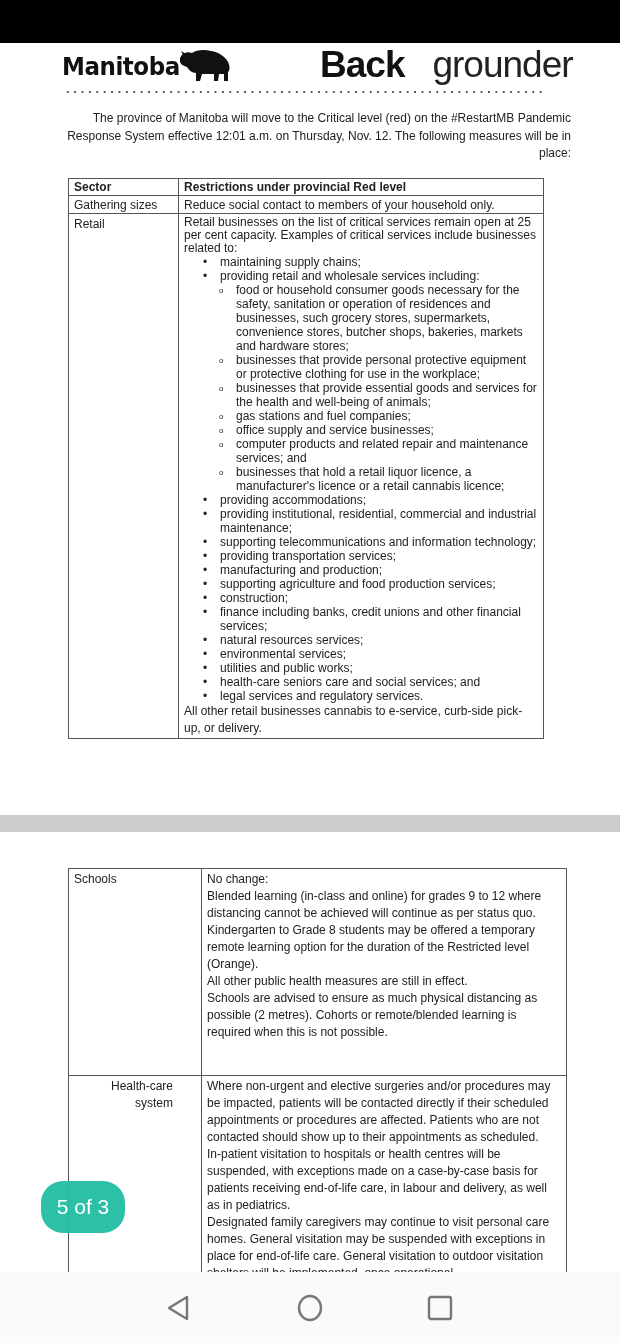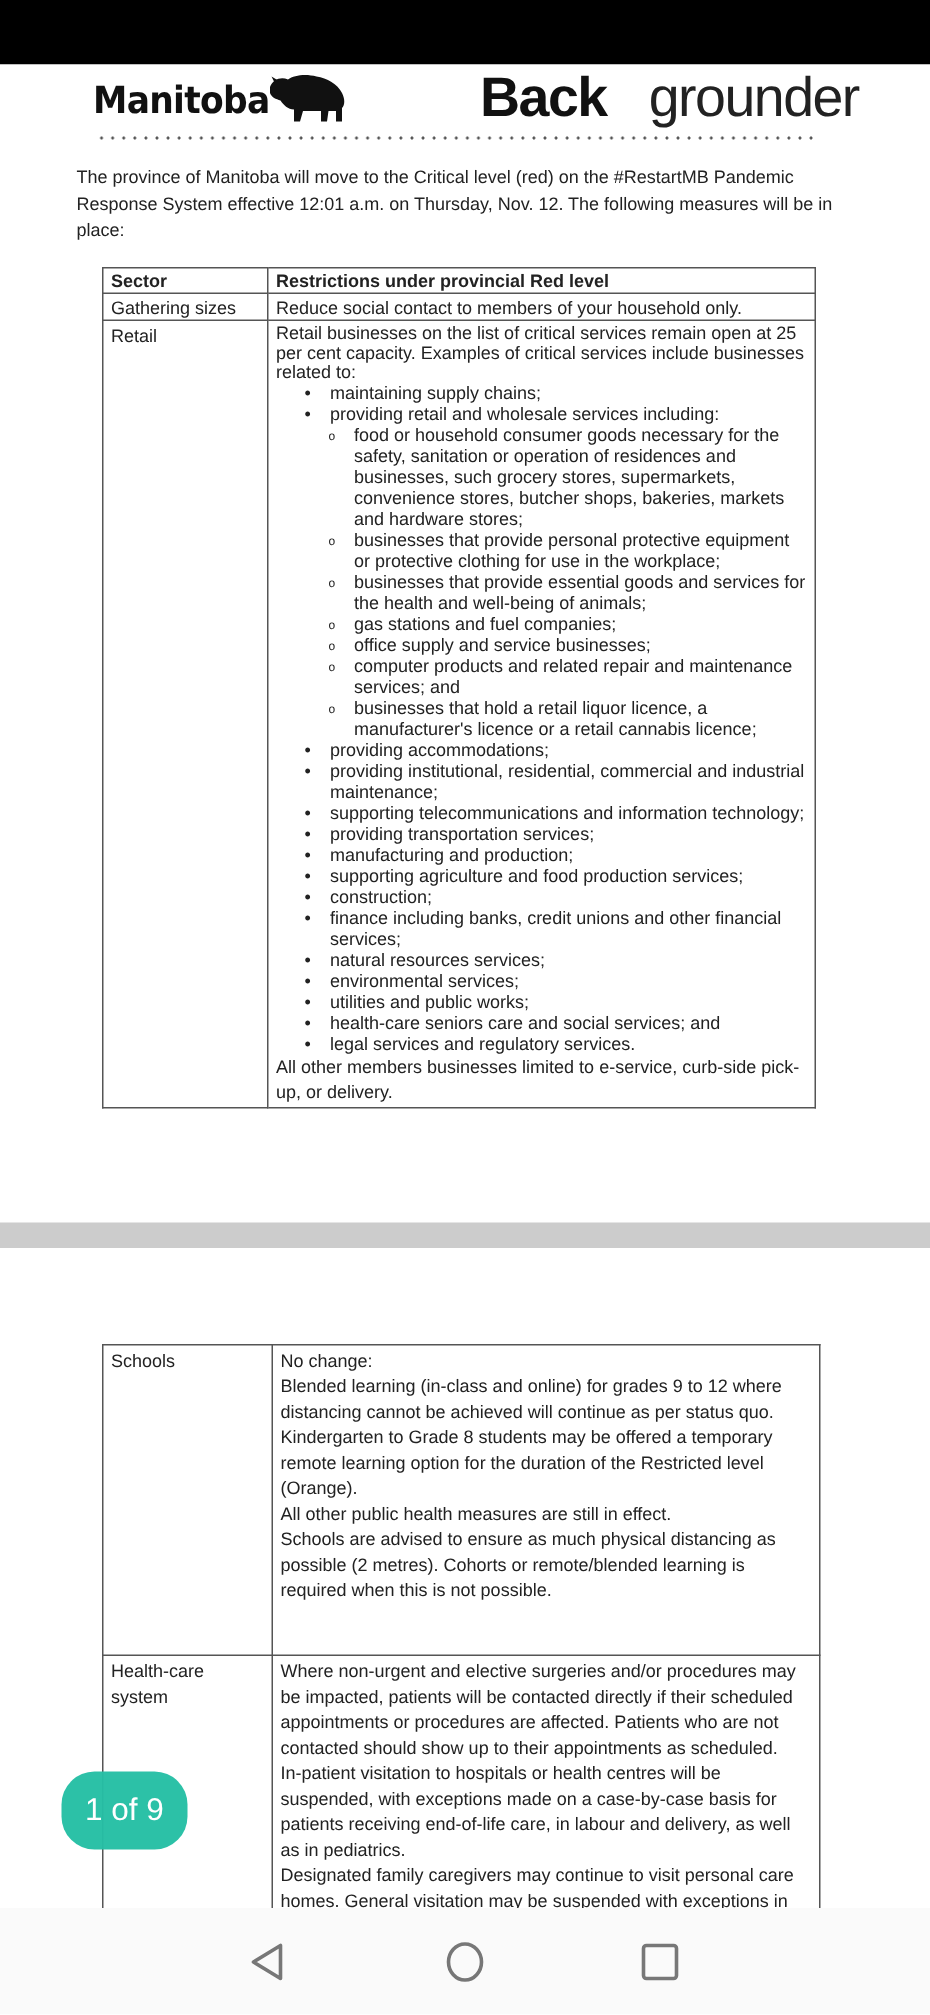--- a/index.html
+++ b/index.html
@@ -10,29 +10,29 @@
   .page2 { position:absolute; left:0; top:832px; width:620px; height:440px; background:#fff; overflow:hidden; }
   .navbar { position:absolute; left:0; top:1272px; width:620px; height:71px; background:#fafafa; }
 
   .logo { position:absolute; left:62px; top:52px; font-weight:900; font-size:25px; letter-spacing:-0.5px; color:#111; font-family:"DejaVu Sans", sans-serif; transform:scaleX(0.92); transform-origin:left; }
   .bison { position:absolute; left:178px; top:48px; width:54px; height:36px; }
   .backgrounder { position:absolute; left:320px; top:44px; font-size:37px; color:#111; letter-spacing:-1px; }
   .backgrounder b { font-weight:900; }
   .backgrounder span.light { font-weight:300; color:#222;margin-left:28px; }
   .dots { position:absolute; left:64px; top:91px; width:480px; height:2px; background-image:radial-gradient(circle, #555 0.9px, transparent 1.1px); background-size:7.4px 2px; background-repeat:repeat-x; }
 
-  .intro { position:absolute; left:51px; top:110px; width:520px; font-size:12px; line-height:17.5px; color:#222; }
+  .intro { position:absolute; left:51px; top:110px; width:520px; font-size:12px; line-height:17.5px; color:#222;text-align:right; }
 
   table { border-collapse:collapse; position:absolute; left:68px; font-size:12px; color:#222;border-radius:18px; }
   td, th { border:1px solid #555; vertical-align:top; padding:2px 5px 0 5px; text-align:left; line-height:17px; }
   th { font-weight:bold; line-height:15px; padding-top:1px; padding-bottom:0; }
   .c1 { width:99px; }
   .c2 { width:354px; }
   #t1 { top:178px; }
-  #t2 { top:868px;margin-top:28px; }
+  #t2 { top:868px; }
   ul.l1 { margin:0; padding:0 0 0 36px; list-style:none; }
   ul.l1 > li { position:relative; line-height:14px; }
   ul.l1 > li:before { content:"•"; position:absolute; left:-17px; top:0; font-size:12px; }
   ul.l2 { margin:0; padding:0 0 0 16px; list-style:none; }
   ul.l2 > li { position:relative; line-height:14px; }
   ul.l2 > li:before { content:"o"; position:absolute; left:-17px; top:1px; font-size:8px; }
   .retail-text { line-height:13px; }
   .after { line-height:17px; }
 
   .pagebadge { position:absolute; left:41px; top:1181px; width:84px; height:52px; border-radius:22px; background:#26bfa5; color:#fff; font-size:21px; display:flex; align-items:center; justify-content:center; opacity:0.97; }
@@ -90,21 +90,21 @@
         <li>manufacturing and production;</li>
         <li>supporting agriculture and food production services;</li>
         <li>construction;</li>
         <li>finance including banks, credit unions and other financial services;</li>
         <li>natural resources services;</li>
         <li>environmental services;</li>
         <li>utilities and public works;</li>
         <li>health-care seniors care and social services; and</li>
         <li>legal services and regulatory services.</li>
       </ul>
-      <div class="after">All other members businesses limited to e-service, curb-side pick-up, or delivery.</div>
+      <div class="after">All other retail businesses cannabis to e-service, curb-side pick-up, or delivery.</div>
     </td>
   </tr>
 </tbody>
   </table>
 
 <div class="gap"></div>
 
 <div class="page2"></div>
 
 <table id="t2">
@@ -113,35 +113,35 @@
     <td class="c1">Schools</td>
     <td class="c2" style="padding-bottom:34px;">
       <div>No change:</div>
       <div>Blended learning (in-class and online) for grades 9 to 12 where distancing cannot be achieved will continue as per status quo.</div>
       <div>Kindergarten to Grade 8 students may be offered a temporary remote learning option for the duration of the Restricted level (Orange).</div>
       <div>All other public health measures are still in effect.</div>
       <div>Schools are advised to ensure as much physical distancing as possible (2 metres). Cohorts or remote/blended learning is required when this is not possible.</div>
     </td>
   </tr>
   <tr>
-    <td class="c1" style="padding-right:8px;">Health-care system</td>
+    <td class="c1" style="padding-right:28px;text-align:right;">Health-care system</td>
     <td class="c2">
       <div>Where non-urgent and elective surgeries and/or procedures may be impacted, patients will be contacted directly if their scheduled appointments or procedures are affected. Patients who are not contacted should show up to their appointments as scheduled.</div>
       <div>In-patient visitation to hospitals or health centres will be suspended, with exceptions made on a case-by-case basis for patients receiving end-of-life care, in labour and delivery, as well as in pediatrics.</div>
       <div>Designated family caregivers may continue to visit personal care homes. General visitation may be suspended with exceptions in place for end-of-life care. General visitation to outdoor visitation shelters will be implemented, once operational.</div>
     </td>
   </tr>
   <tr>
     <td class="c1" style="height:20px;"></td>
     <td class="c2"></td>
   </tr>
 </tbody>
   </table>
 
-<div class="pagebadge">1 of 9</div>
+<div class="pagebadge">5 of 3</div>
 
 <div class="navbar"></div>
 <svg class="navbtn" style="left:163px;" viewBox="0 0 30 30">
   <path d="M24 4 L24 26 L6 15 Z" fill="none" stroke="#777" stroke-width="2.4" stroke-linejoin="round"></path>
 </svg>
 <svg class="navbtn" style="left:295px;" viewBox="0 0 30 30">
   <ellipse cx="15" cy="15" rx="11" ry="12" fill="none" stroke="#777" stroke-width="2.4"></ellipse>
 </svg>
 <svg class="navbtn" style="left:425px;" viewBox="0 0 30 30">
   <rect x="4" y="4" width="22" height="22" rx="2" fill="none" stroke="#777" stroke-width="2.4"></rect>

